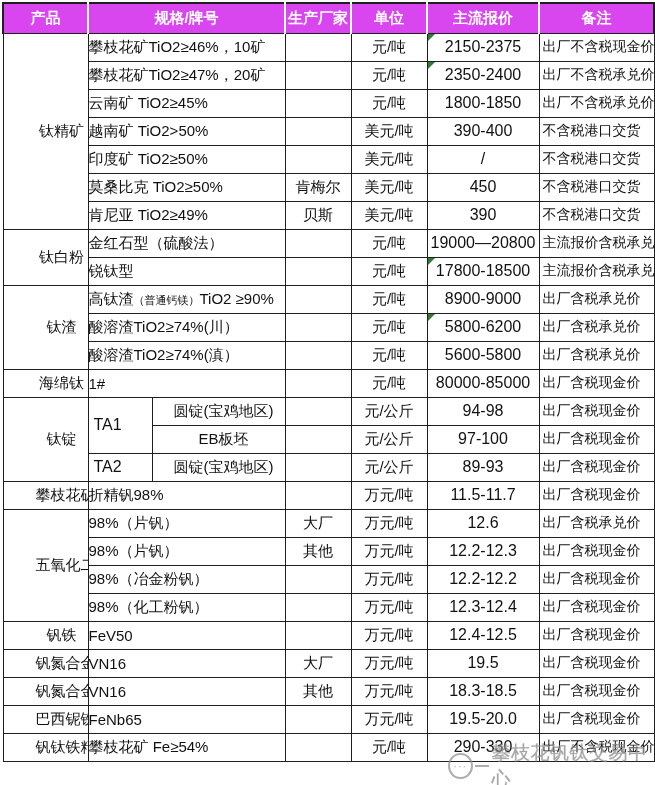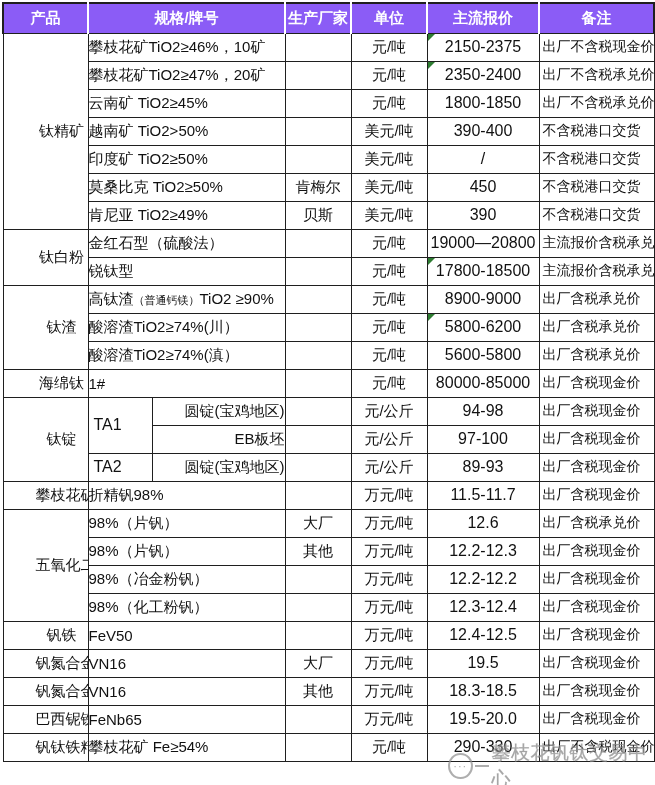--- a/index.html
+++ b/index.html
@@ -21,42 +21,42 @@
     width: 651px;
   }
   table.price-table td, table.price-table th {
     border: 1px solid #1f1f1f;
     overflow: hidden;
     white-space: nowrap;
   }
   thead tr { height: 30px; }
   tbody tr { height: 28px; }
   th {
-    background: #8b5cf6;
+    background: #d946ef;
     color: #ffffff;
     font-weight: bold;
     font-size: 15px;
     text-align: center;
     border-left: 2px solid #ffffff !important;
     border-right: 2px solid #ffffff !important;
     border-top: 2px solid #1f1f1f !important;
     border-bottom: 1px solid #1f1f1f !important;
   }
   th.first { border-left: 2px solid #1f1f1f !important; }
   th.last  { border-right: 2px solid #1f1f1f !important; }
   td {
     color: #111111;
     font-size: 15px;
     vertical-align: middle;
     background: #ffffff;
   }
   td.c-prod  { text-align: center; font-size: 15px; letter-spacing: 0; padding-left: 32px; }
   td.c-spec  { text-align: left; }
   td.c-grade { text-align: left; padding-left: 5px; font-size: 16px; margin-top: 16px; }
-  td.c-form  { text-align: right; padding-left: 10px; margin-top: 48px; }
+  td.c-form  { text-align: center; padding-left: 10px; margin-top: 48px; }
   td.c-maker { text-align: center; }
   td.c-unit  { text-align: center; margin-top: 31px; }
   td.c-price { text-align: center; font-size: 16px; position: relative; }
   td.c-note  { text-align: left; padding-left: 3px; font-size: 14px; }
   .spec-small { font-size: 11px; margin-top: 16px; }
   .tri {
     position: absolute;
     top: 0; left: 0;
     width: 0; height: 0;
     border-top: 7px solid #2e7d32;

